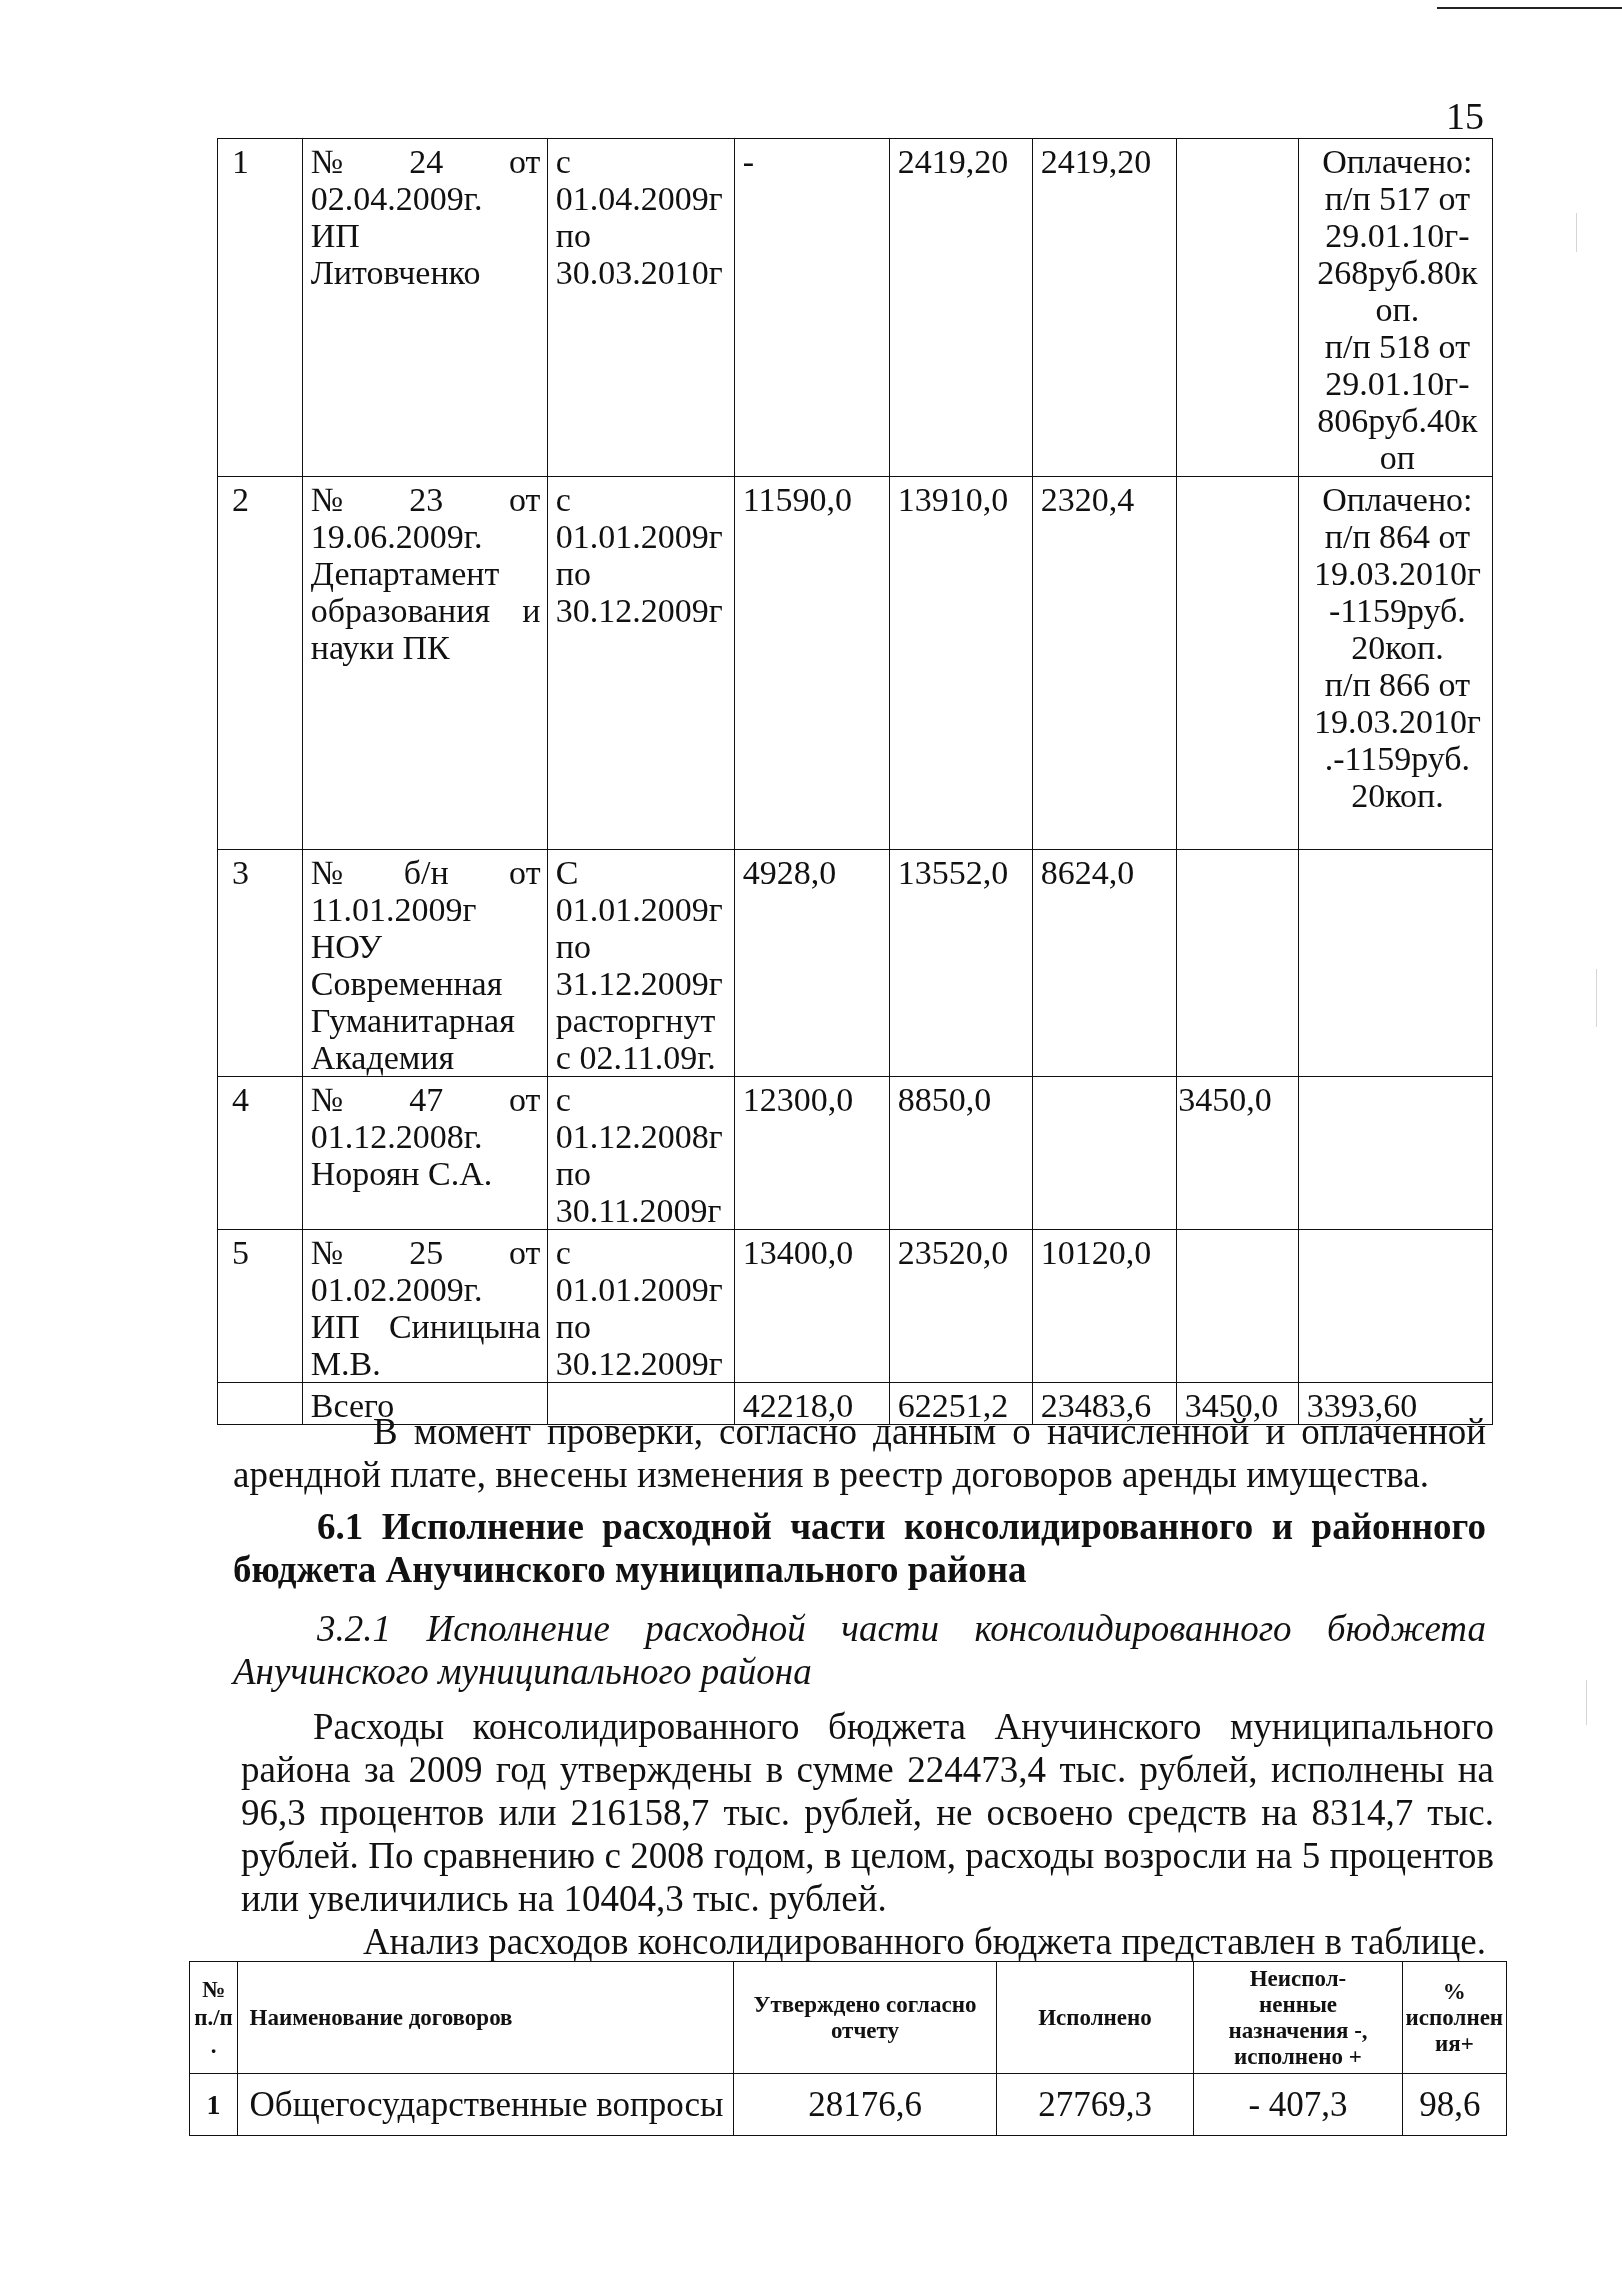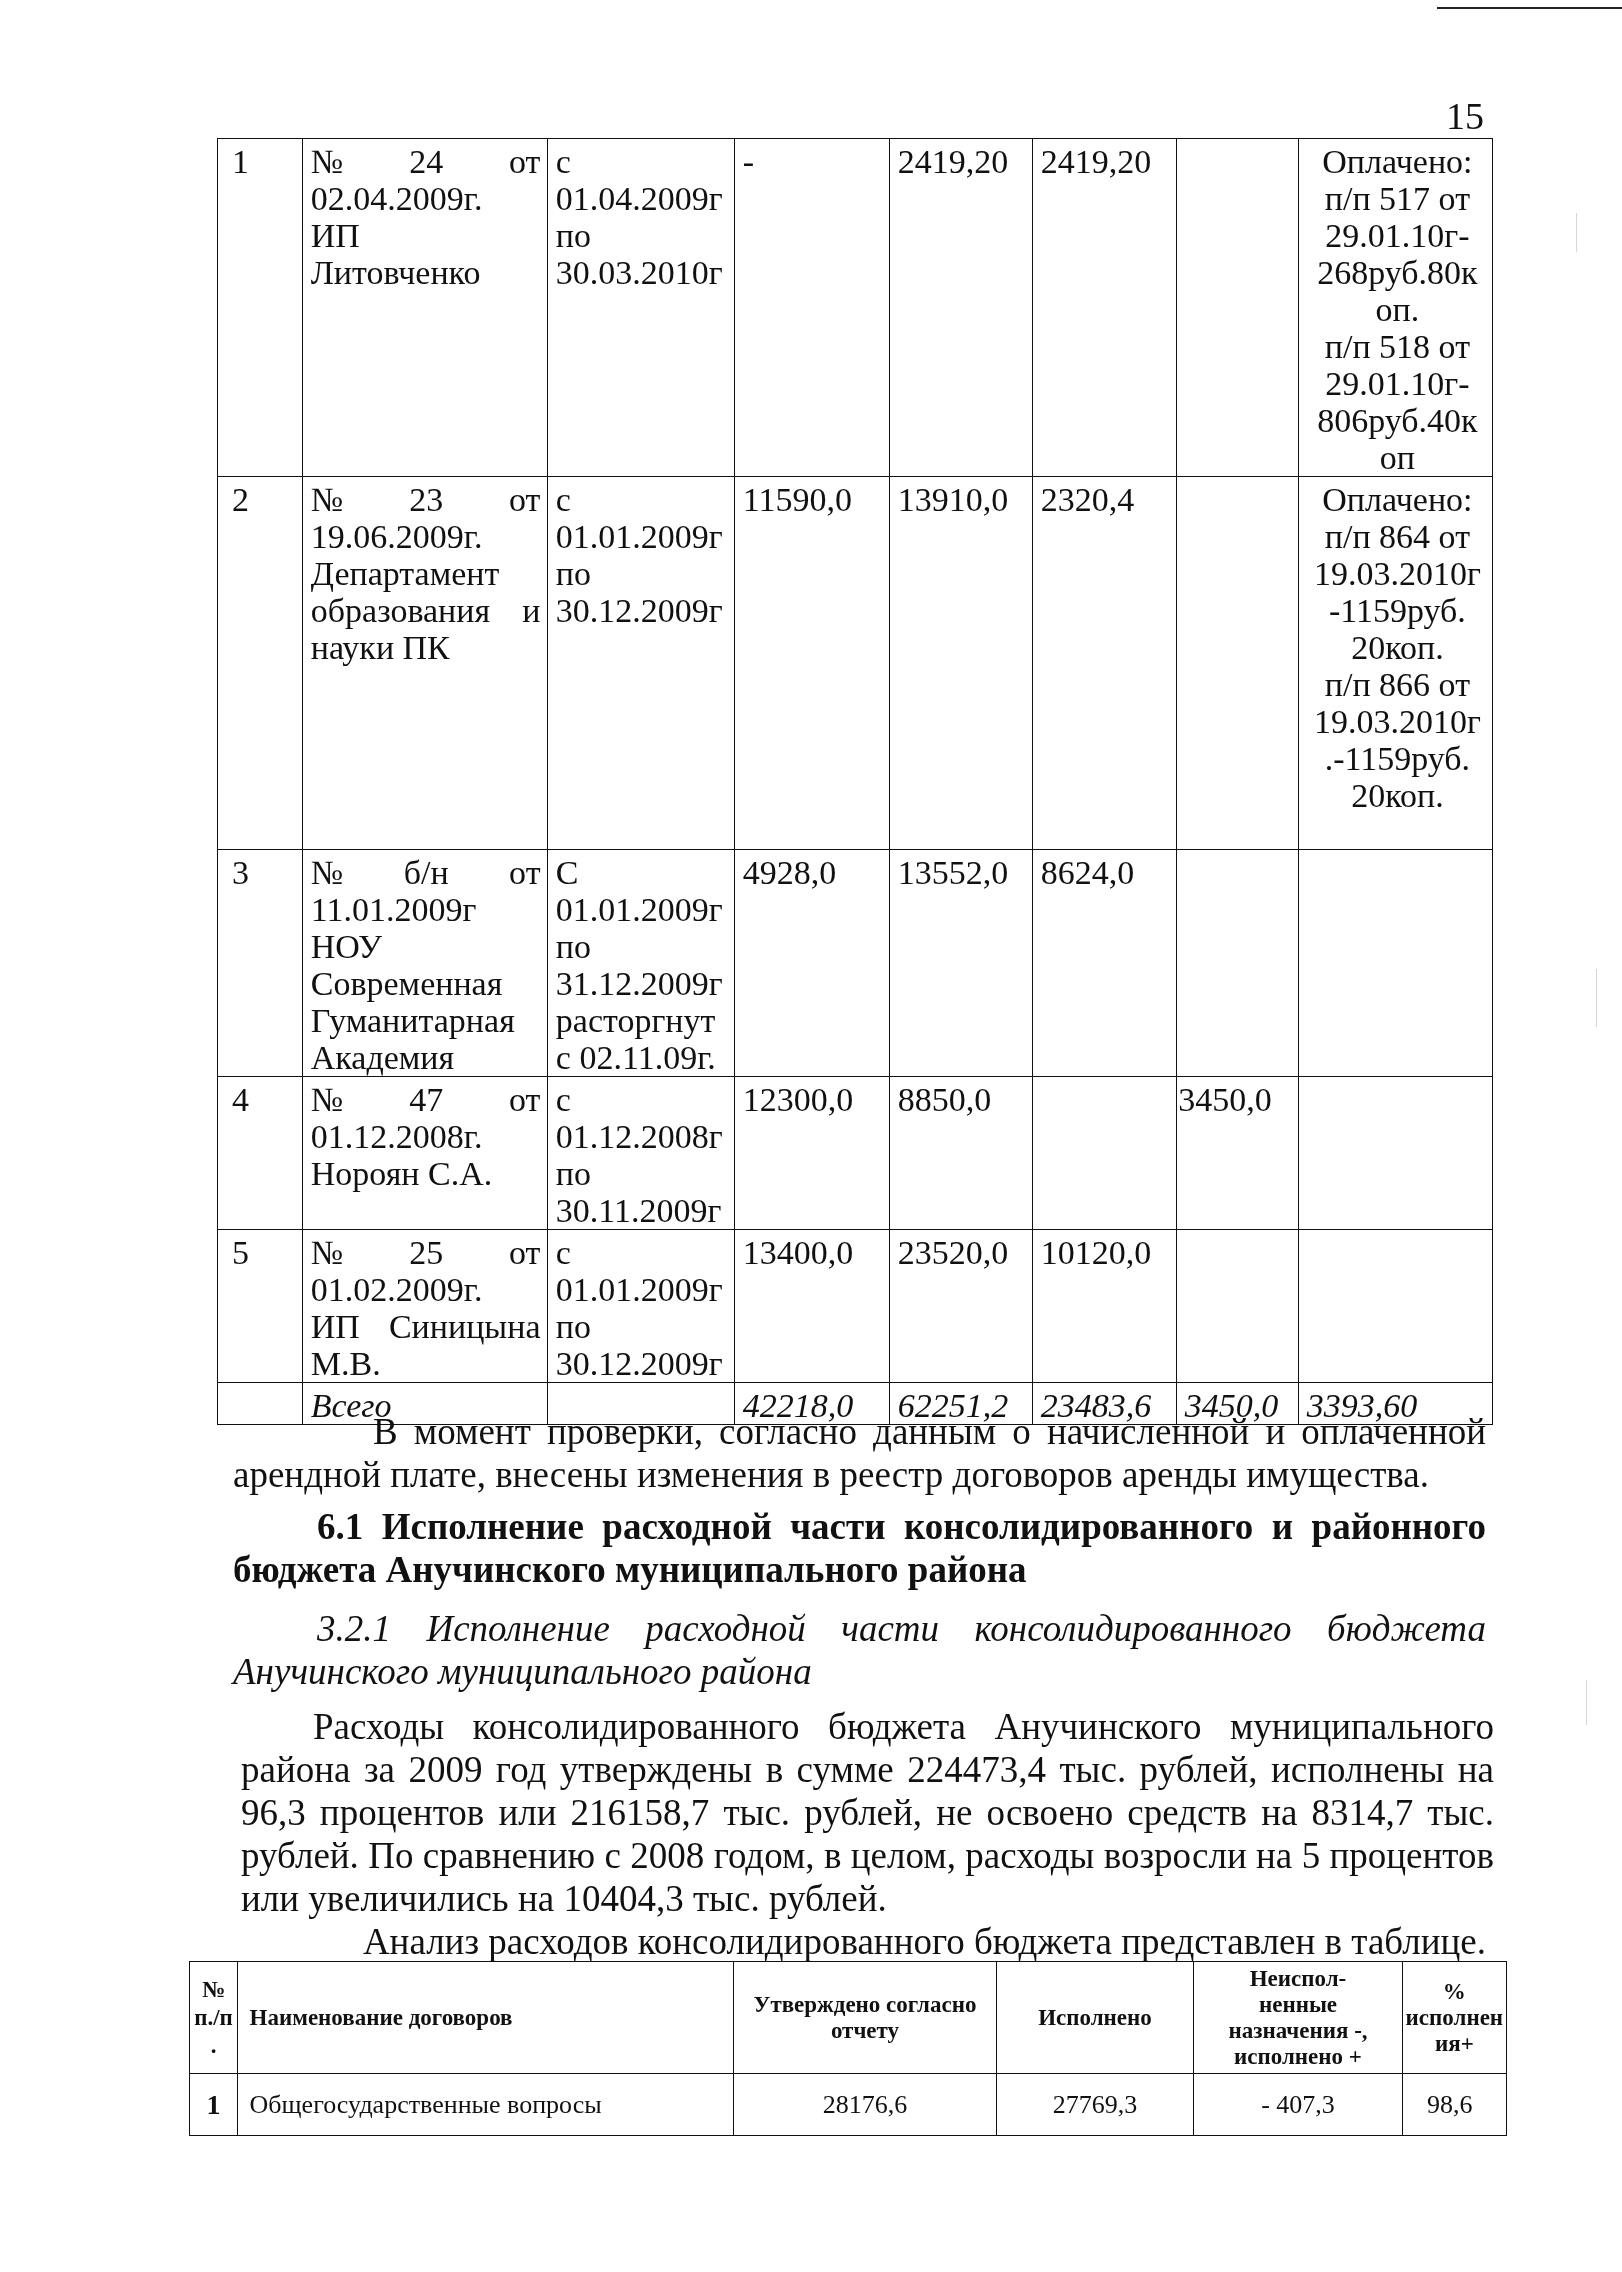--- a/index.html
+++ b/index.html
@@ -15,21 +15,21 @@
   .cell-line { display:block; white-space:nowrap; }
   .cell-justify-line { display:flex; justify-content:space-between; white-space:nowrap; }
   #t1 td.note { padding-left:10.3px;text-align:center; }
   .para { position:absolute; left:233px; width:1253px; font-size:37px; line-height:43px; text-align:justify; }
   .para .ind { display:inline-block; }
   .h-bold { font-weight:bold; }
   .h-ital { font-style:italic; }
   #t2 { left:189px; top:1961px; font-size:23px; }
   #t2 th { font-weight:bold; vertical-align:middle; text-align:center; line-height:26px; padding:0 2.6px; }
   #t2 th.left { text-align:left; padding-left:11.6px; }
-  #t2 td { vertical-align:middle; text-align:center; font-size:26px; height:61px; }
+  #t2 td { vertical-align:middle; text-align:center; font-size:35px; height:61px; }
   #t2 td.left { text-align:left; padding-left:11.6px; }
   #t2 td.right { text-align:center; padding-right:9px; }
   #t2 td.numc { font-weight:bold; font-size:28px; }
   .speck { position:absolute; width:1.3px; background:#bbb; opacity:0.6; }
 </style>
 </head>
 <body>
 
 <div class="topline"></div>
 <div class="pagenum">15</div>
@@ -189,21 +189,21 @@
           <span class="cell-line">01.01.2009г</span>
           <span class="cell-line">по</span>
           <span class="cell-line">30.12.2009г</span>
         </td>
         <td>13400,0</td>
         <td>23520,0</td>
         <td>10120,0</td>
         <td style="padding-left: 1.3px;"></td>
         <td class="note"></td>
       </tr>
-      <tr style="height: 40px; font-style: italic;">
+      <tr style="height: 40px;">
         <td></td>
         <td>Всего</td>
         <td></td>
         <td>42218,0</td>
         <td>62251,2</td>
         <td>23483,6</td>
         <td>3450,0</td>
         <td>3393,60</td>
       </tr>
     </tbody>

